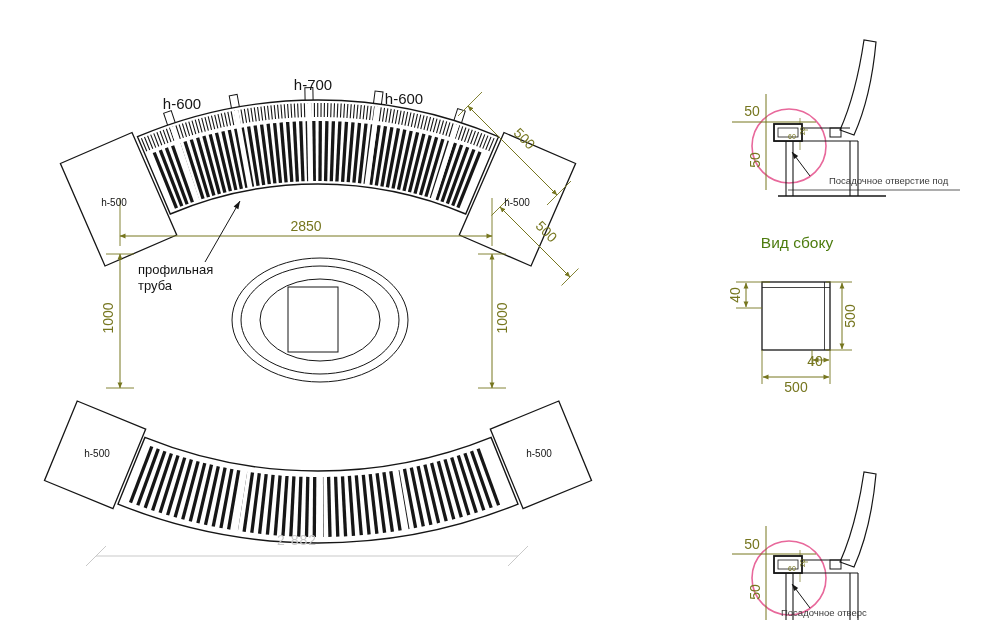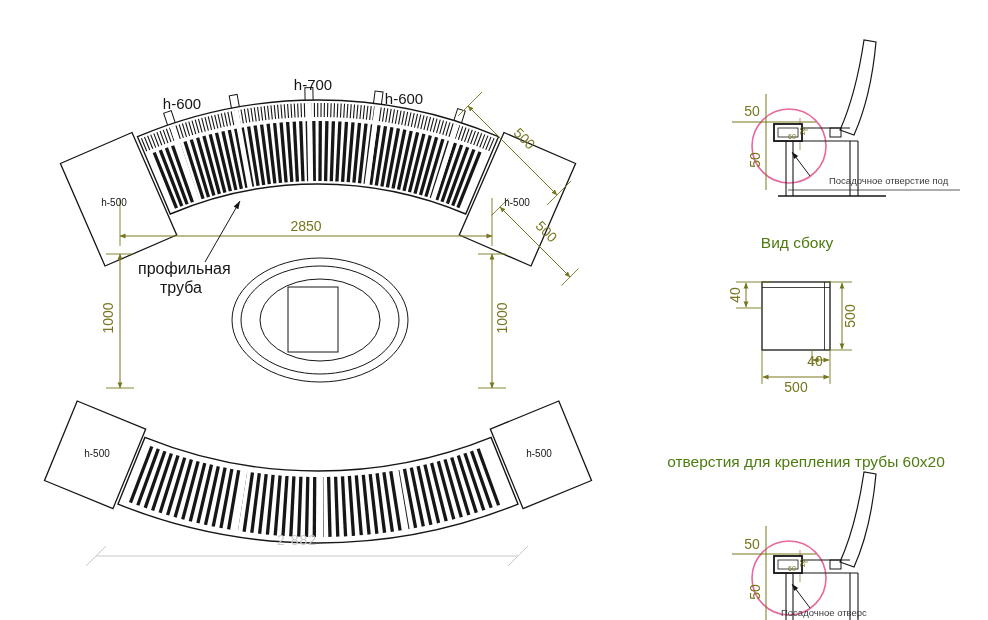--- a/index.html
+++ b/index.html
@@ -20,21 +20,21 @@
   .lbl{position:absolute;transform:translate(-50%,-50%);font-size:15px;color:#141414;
        white-space:nowrap;line-height:1.1}
   .lbl.small{font-size:10px}
   .lbl.dim{color:var(--color-dimension,#76761f);font-size:14px}
   .lbl.r90{transform:translate(-50%,-50%) rotate(-90deg)}
   .lbl.r45{transform:translate(-50%,-50%) rotate(45deg)}
   .lbl.tiny{font-size:7px}
   .lbl.faint{color:var(--color-faint,#c9c9c9);letter-spacing:1px;font-size:14px}
   .lbl.note{font-size:9.5px;color:#3a3a3a;transform:translate(0,-50%)}
   .lbl.title{font-size:15.5px;color:#4d7c0f}
-  .lbl.annot{font-size:16px;width:86px;white-space:normal;text-align:center;line-height:1.2}
+  .lbl.annot{font-size:13px;width:86px;white-space:normal;line-height:1.2}
 </style>
 </head>
 <body>
 
 <div id="stage">
 
   <svg width="988" height="620" viewBox="0 0 988 620">
     <defs>
       <marker id="mA" viewBox="0 0 10 10" refX="8.5" refY="5" markerWidth="6.5" markerHeight="6.5" orient="auto-start-reverse">
         <path d="M0,1.2 L9,5 L0,8.8 z"></path>
@@ -291,20 +291,19 @@
   <div class="lbl dim tiny r90" style="left:803px;top:131px">20</div>
   <div class="lbl note" style="left:829px;top:181px">Посадочное отверстие под</div>
 
   <div class="lbl title" style="left:797px;top:243px">Вид сбоку</div>
 
   <div class="lbl dim r90" style="left:736px;top:295px">40</div>
   <div class="lbl dim r90" style="left:851px;top:316px">500</div>
   <div class="lbl dim" style="left:815px;top:362px">40</div>
   <div class="lbl dim" style="left:796px;top:388px">500</div>
 
-  <div class="lbl title" style="left:806px;top:462px">отверстия для крепления трубы 60x20</div>
 
   <div class="lbl dim" style="left:752px;top:545px">50</div>
   <div class="lbl dim r90" style="left:756px;top:592px">50</div>
   <div class="lbl dim tiny" style="left:792px;top:569px">60</div>
   <div class="lbl dim tiny r90" style="left:803px;top:563px">20</div>
   <div class="lbl note" style="left:781px;top:613px">Посадочное отверс</div>
 </div>
 
 </body></html>

